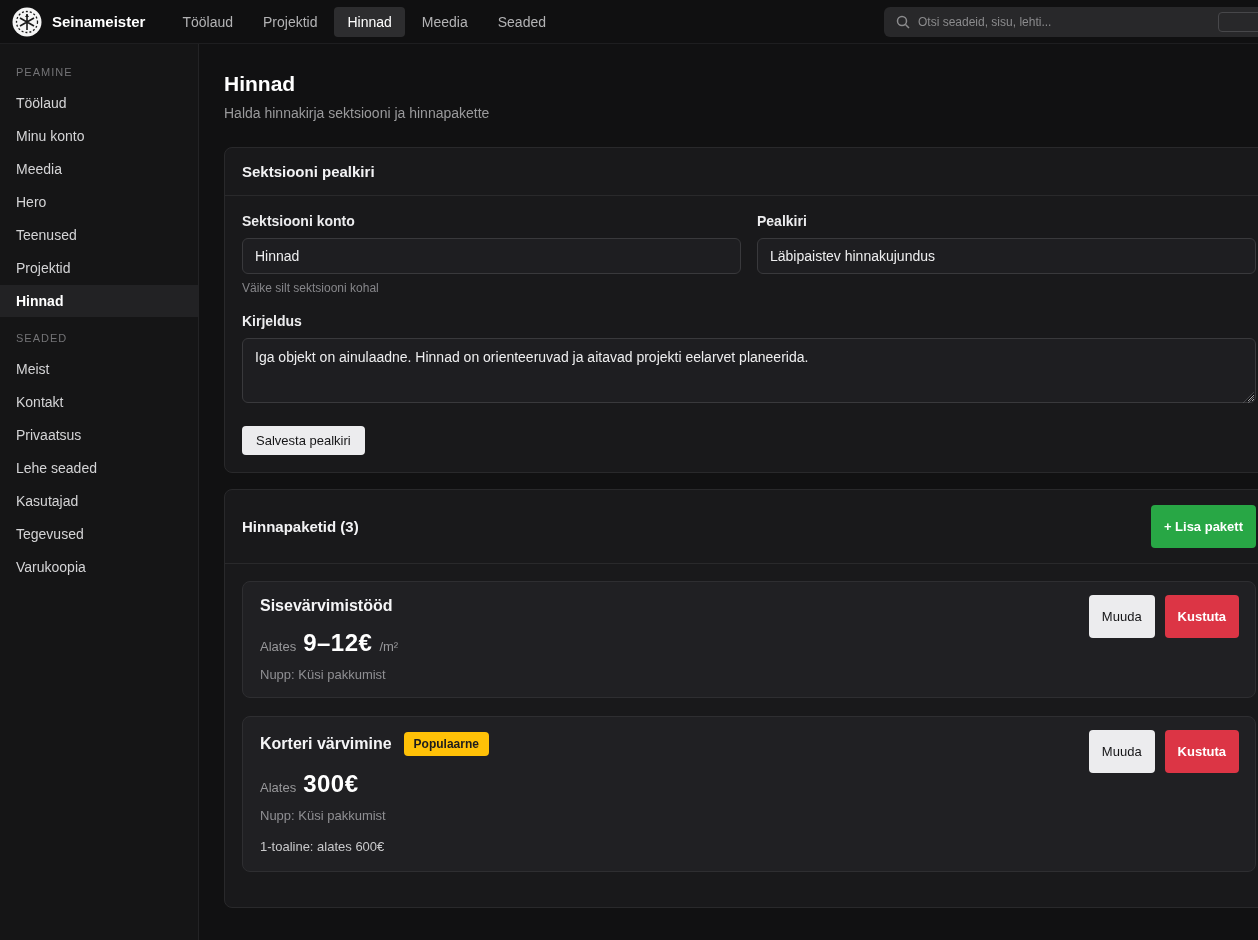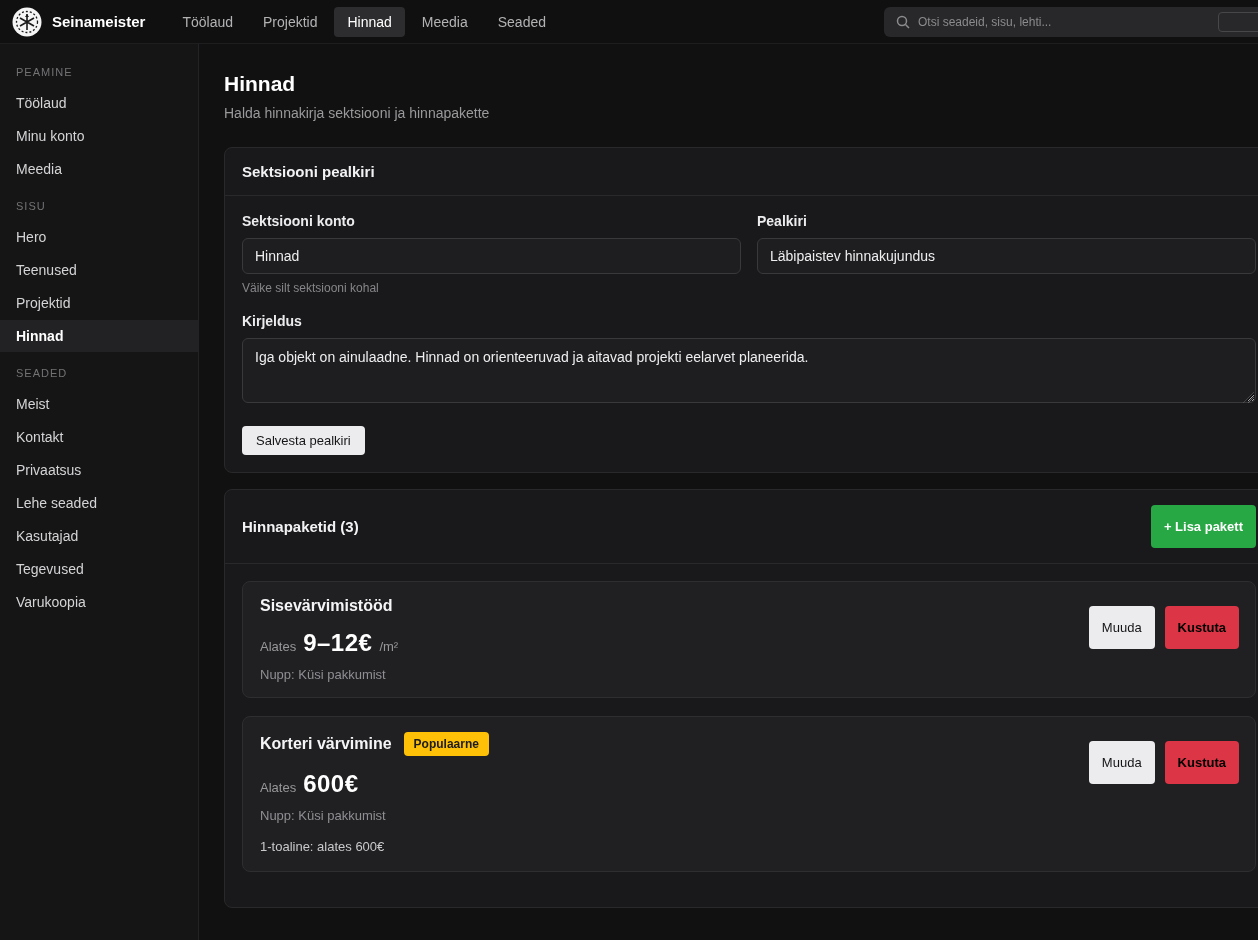--- a/index.html
+++ b/index.html
@@ -49,37 +49,37 @@
   .textarea-wrap { position:relative; }
   textarea.text-area { width:100%; height:65px; background:#1e1e21; border:1px solid #39393c; border-radius:6px;
     color:#eeeeef; font-size:14px; padding:10px 12px; font-family:inherit; outline:none; resize:vertical; }
   .grip { position:absolute; right:2px; bottom:4px; width:11px; height:11px; pointer-events:none;
     background:repeating-linear-gradient(135deg, transparent 0 3px, #6a6a6e 3px 4px); clip-path:polygon(100% 0,100% 100%,0 100%); }
 
   .btn { display:inline-block; border:none; border-radius:4px; font-size:13px; padding:15px 13px;
     cursor:pointer; font-family:inherit; line-height:1; }
   .btn-light { background:#ececee; color:#151517; }
   .btn-green { background:#28a745; color:#ffffff; font-weight:bold; }
-  .btn-red { background:#dc3545; color:#000000; font-weight:bold; }
+  .btn-red { background:#dc3545; color:#ffffff; font-weight:bold; }
   .save-btn { margin-top:19px; padding:8px 14px; }
 
   
   .pkg-card { position:relative; background:#202023; border:1px solid #2e2e31; border-radius:8px;
     padding:15px 17px; margin-bottom:18px; }
   .pkg-title-row { display:flex; align-items:center; gap:12px; }
   .pkg-name { font-size:16px; font-weight:bold; color:#f5f5f7; }
   .pkg-badge { background:#ffc107; color:#1c1c1e; font-size:12px; font-weight:bold; border-radius:4px; padding:5px 10px; }
   .pkg-price-row { margin-top:14px; display:flex; align-items:baseline; }
   .pkg-price-prefix, .pkg-price-suffix { font-size:13px; color:#98989b; }
   .pkg-price { font-size:24px; font-weight:bold; color:#ffffff; margin:0 7px; letter-spacing:0.5px; }
   .pkg-note { font-size:13px; color:#8f8f93; margin-top:10px; }
   .pkg-features { margin-top:14px; }
   .pkg-feature { font-size:13px; color:#c9c9cb; line-height:19px; }
   .pkg-feature .check { color:#b5b5b8; margin-right:6px; }
-  .pkg-actions { position:absolute; top:13px; right:16px; display:flex; gap:10px;margin-top:11px; }
+  .pkg-actions { position:absolute; top:13px; right:16px; display:flex; gap:10px; }
 </style>
 </head>
 <body>
 
 <div class="topbar">
   <div class="logo-wrap">
     <svg viewBox="0 0 30 30" width="30" height="30">
       <circle cx="15" cy="15" r="14.5" fill="#f5f5f5"></circle>
       <circle cx="15" cy="15" r="10.5" fill="none" stroke="#1a1a1a" stroke-width="1.3" stroke-dasharray="2 2"></circle>
       <path d="M15 7 L15 23 M8 11 L22 19 M22 11 L8 19" stroke="#1a1a1a" stroke-width="1.6" fill="none"></path>
@@ -102,21 +102,20 @@
     <input class="search-input" type="text" placeholder="Otsi seadeid, sisu, lehti..." style="">
     <span class="kbd-badge"></span>
   </div>
 </div>
 
 <div class="sidebar">
     <div class="side-section-title">Peamine</div>
     <div class="side-item">Töölaud</div>
     <div class="side-item">Minu konto</div>
     <div class="side-item">Meedia</div>
-    <div class="side-section-title">Sisu</div>
     <div class="side-item">Hero</div>
     <div class="side-item">Teenused</div>
     <div class="side-item">Projektid</div>
     <div class="side-item active">Hinnad</div>
     <div class="side-section-title">Seaded</div>
     <div class="side-item">Meist</div>
     <div class="side-item">Kontakt</div>
     <div class="side-item">Privaatsus</div>
     <div class="side-item">Lehe seaded</div>
     <div class="side-item">Kasutajad</div>
@@ -174,21 +173,21 @@
             <button class="btn btn-red">Kustuta</button>
           </div>
         </div>
         <div class="pkg-card">
           <div class="pkg-title-row">
             <span class="pkg-name">Korteri värvimine</span>
             <span class="pkg-badge">Populaarne</span>
           </div>
           <div class="pkg-price-row">
             <span class="pkg-price-prefix">Alates</span>
-            <span class="pkg-price">600€</span>
+            <span class="pkg-price">300€</span>
           </div>
           <div class="pkg-note">Nupp: Küsi pakkumist</div>
           <div class="pkg-features">
             <div class="pkg-feature">1-toaline: alates 600€</div>
           </div>
           <div class="pkg-actions">
             <button class="btn btn-light">Muuda</button>
             <button class="btn btn-red">Kustuta</button>
           </div>
         </div>

